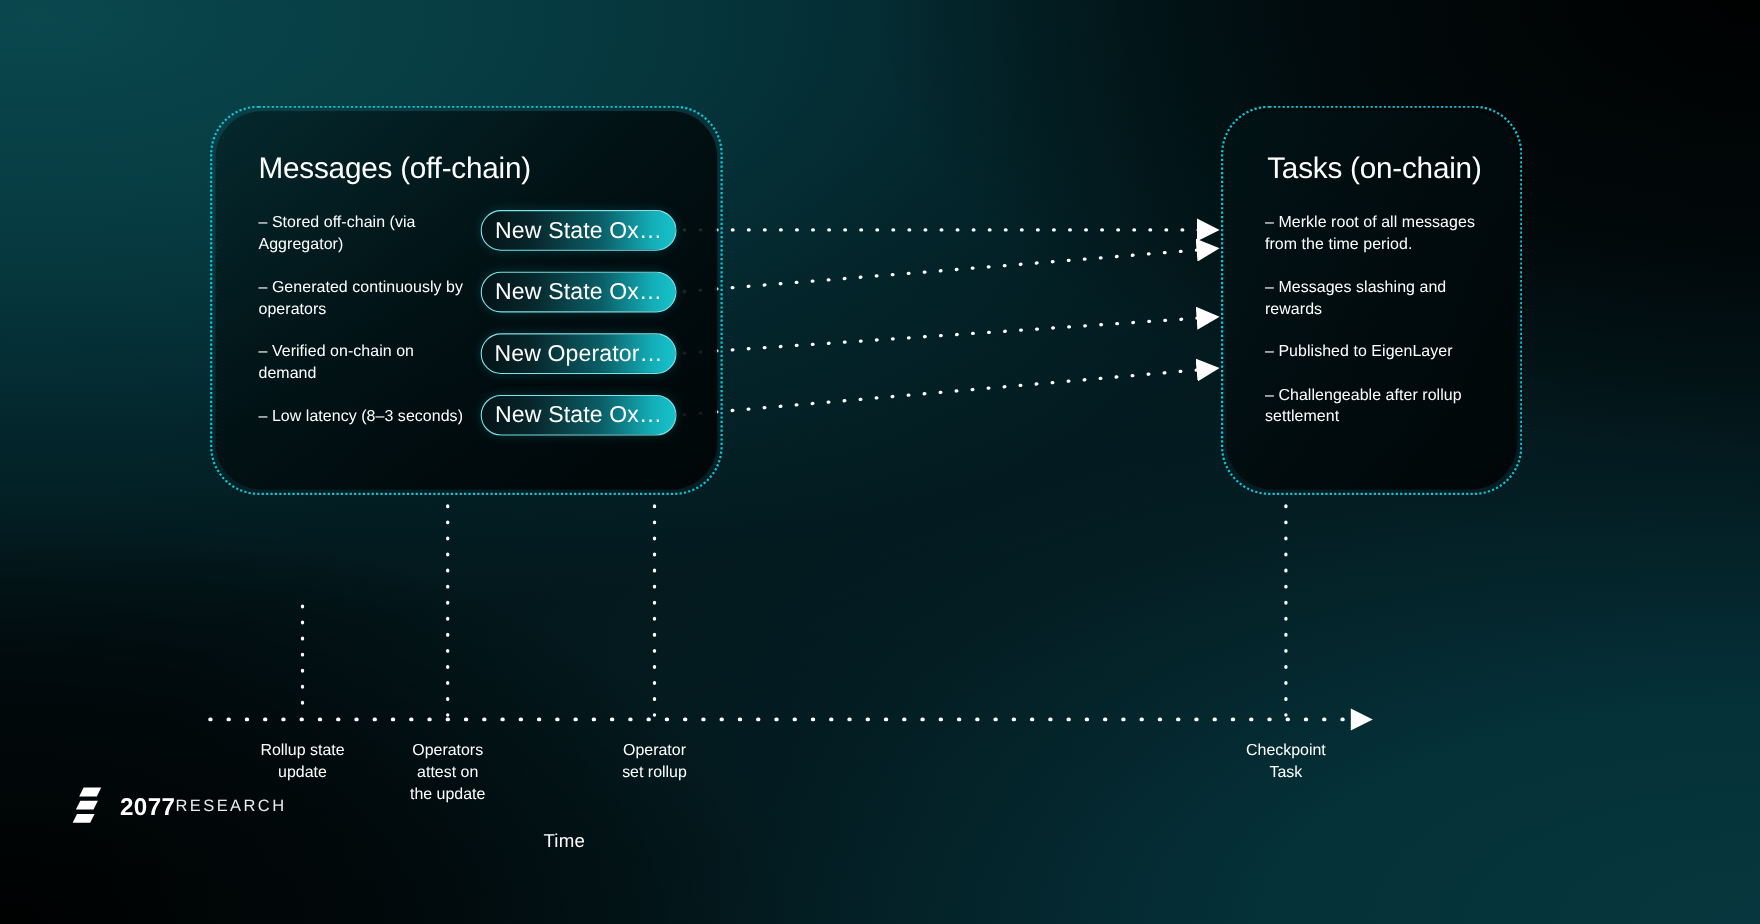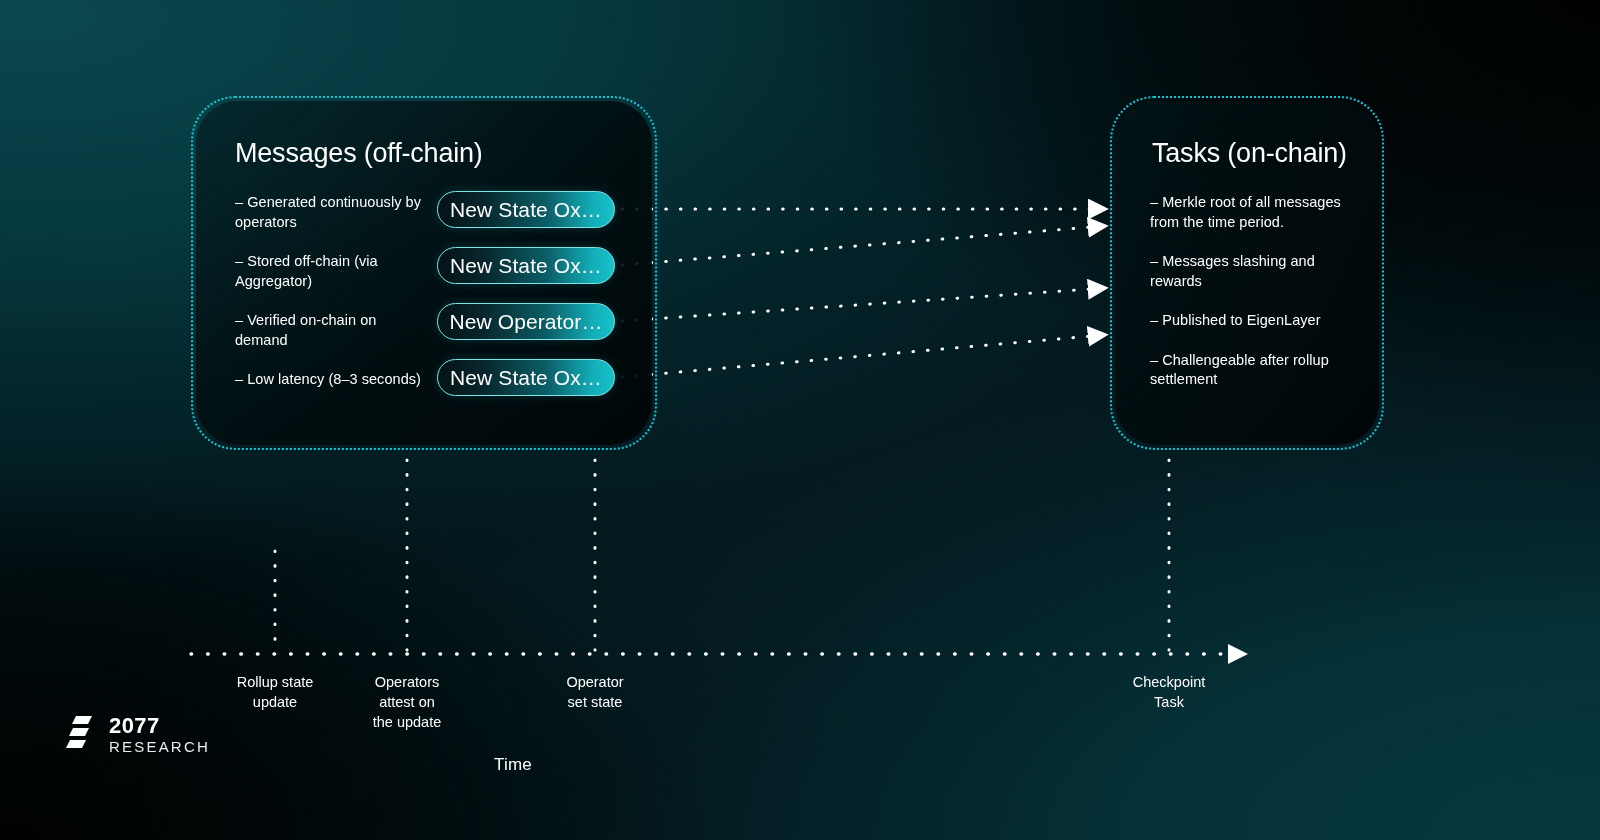--- a/index.html
+++ b/index.html
@@ -148,21 +148,21 @@
   
   #logo {
     position: absolute;
     left: 66px;
     top: 714px;
     display: flex;
     align-items: center;
     gap: 9px;
   }
   #logo-mark { display: block; }
-  #logo-text { display: flex; flex-direction: column; line-height: 1; }
+  #logo-text { display: flex; flex-direction: row; line-height: 1; }
   #logo-title {
     color: #ffffff;
     font-size: 22px;
     font-weight: bold;
     letter-spacing: 0.4px;
   }
   #logo-sub {
     color: #e8eced;
     font-size: 15px;
     font-weight: 300;
@@ -200,22 +200,22 @@
       <path d="M 191 654 L 1228 654" stroke="#ffffff" stroke-width="3.4" stroke-linecap="round" stroke-dasharray="0.6 16"></path>
       <path d="M 1228 644 L 1248 654 L 1228 664 Z" fill="#ffffff"></path>
     </g>
   </svg>
 
   <div class="panel" id="panel-messages">
     <div class="panel-inner-bg"></div>
     <div class="panel-content">
       <div class="panel-title">Messages (off-chain)</div>
       <ul class="bullet-list" id="messages-bullets">
+        <li class="bullet-item">– Stored off-chain (via Aggregator)</li>
         <li class="bullet-item">– Generated continuously by operators</li>
-        <li class="bullet-item">– Stored off-chain (via Aggregator)</li>
         <li class="bullet-item">– Verified on-chain on demand</li>
         <li class="bullet-item">– Low latency (8–3 seconds)</li>
       </ul>
     </div>
   </div>
 
   <div id="pill-stack">
     <div class="pill">
       <span class="pill-label">New State Ox…</span>
     </div>
@@ -242,21 +242,21 @@
       </ul>
     </div>
   </div>
 
   <div class="tl-label" style="left:275px; top:672px;">Rollup state
 update</div>
   <div class="tl-label" style="left:407px; top:672px;">Operators
 attest on
 the update</div>
   <div class="tl-label" style="left:595px; top:672px;">Operator
-set state</div>
+set rollup</div>
   <div class="tl-label" style="left:1169px; top:672px;">Checkpoint
 Task</div>
 
   <div id="time-axis-label">Time</div>
 
   <div id="logo">
     <svg id="logo-mark" width="34" height="40" viewBox="0 0 34 40" xmlns="http://www.w3.org/2000/svg">
       <g fill="#ffffff">
         <polygon points="10,2 26,2 22,10 6,10"></polygon>
         <polygon points="7,14 23,14 19,22 3,22"></polygon>

